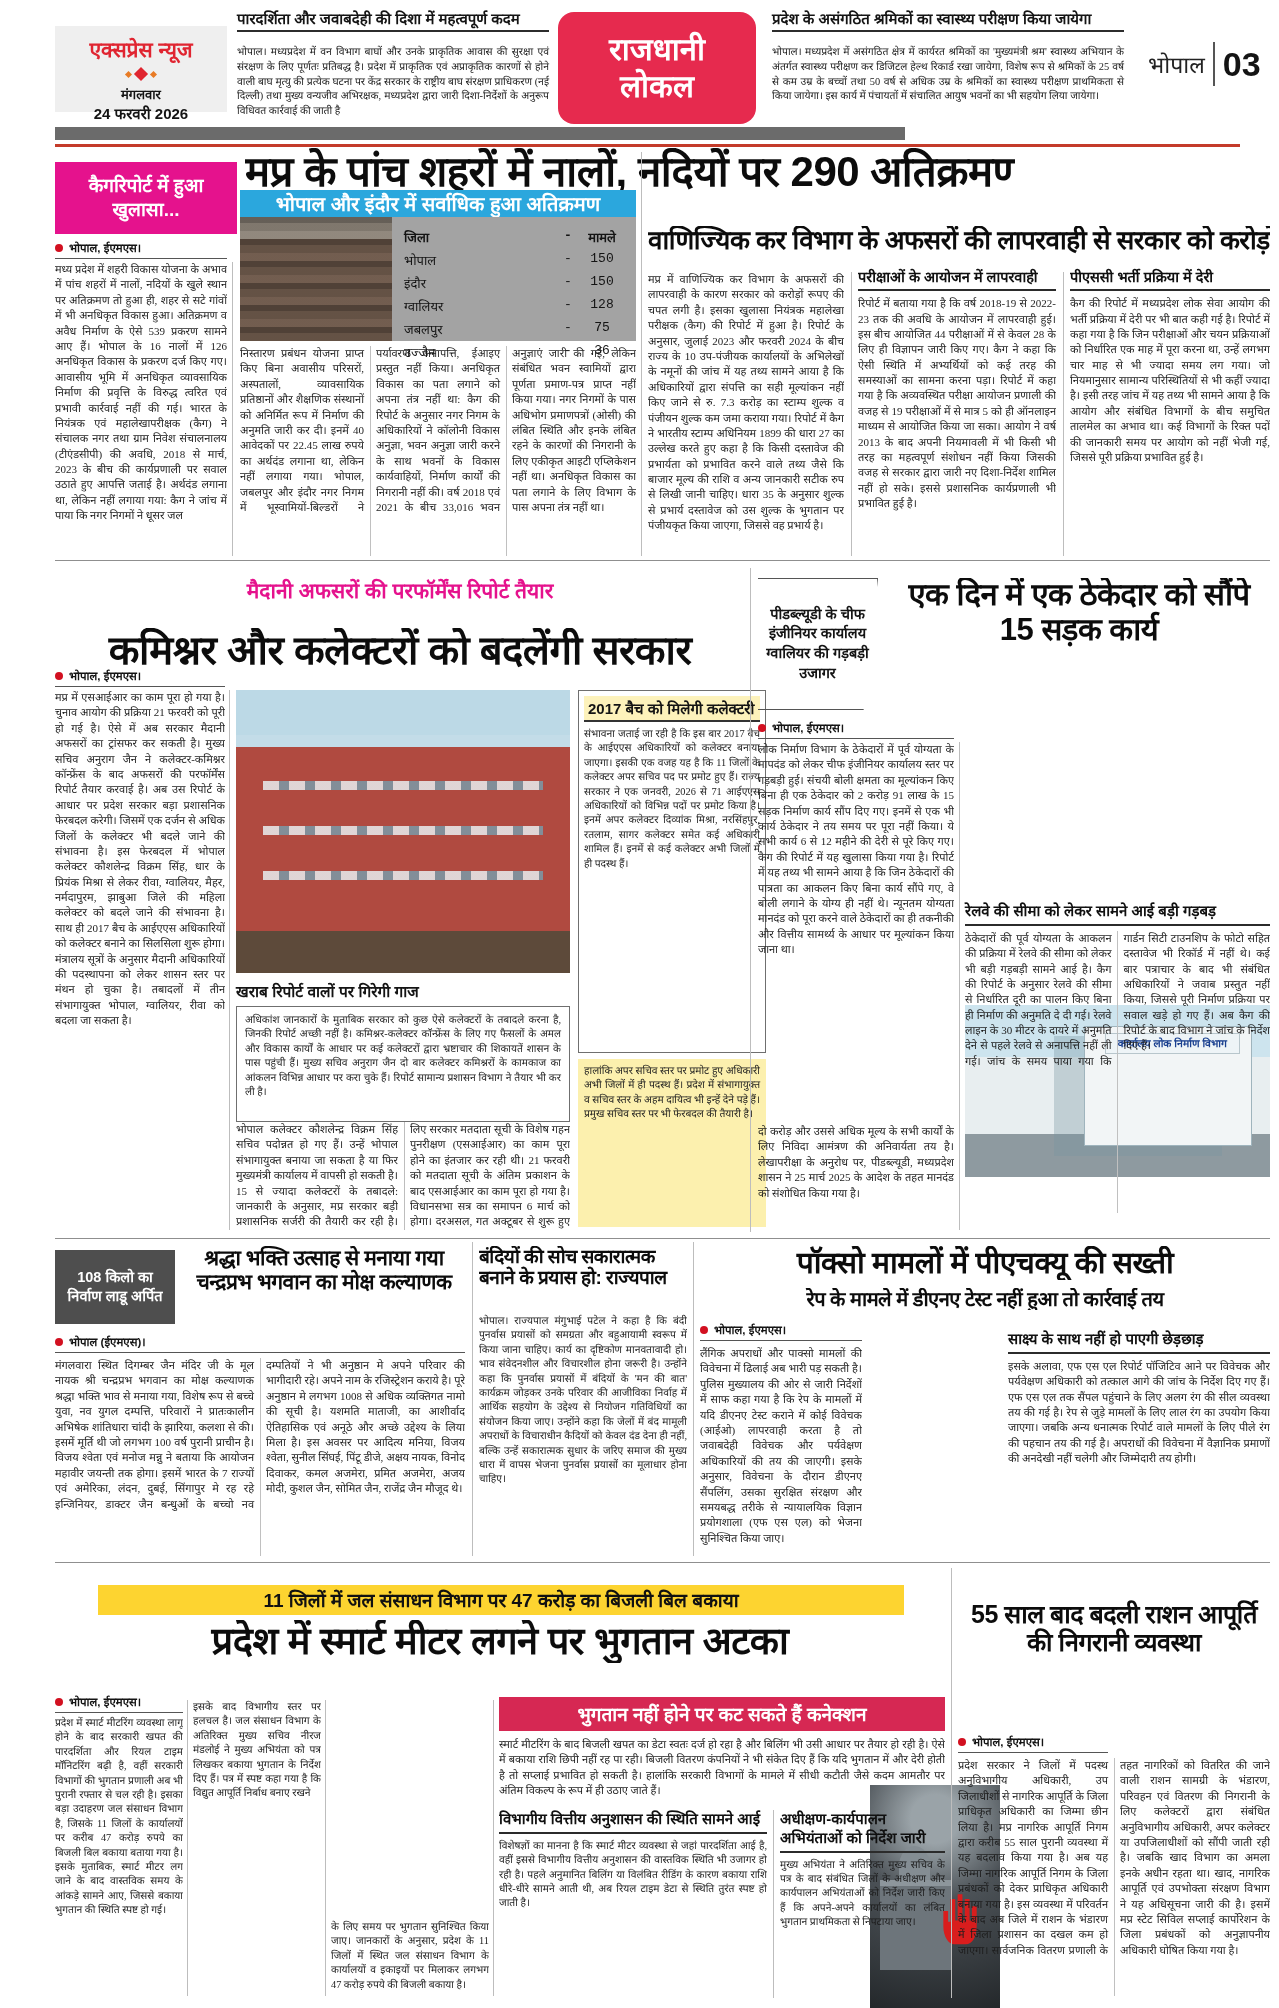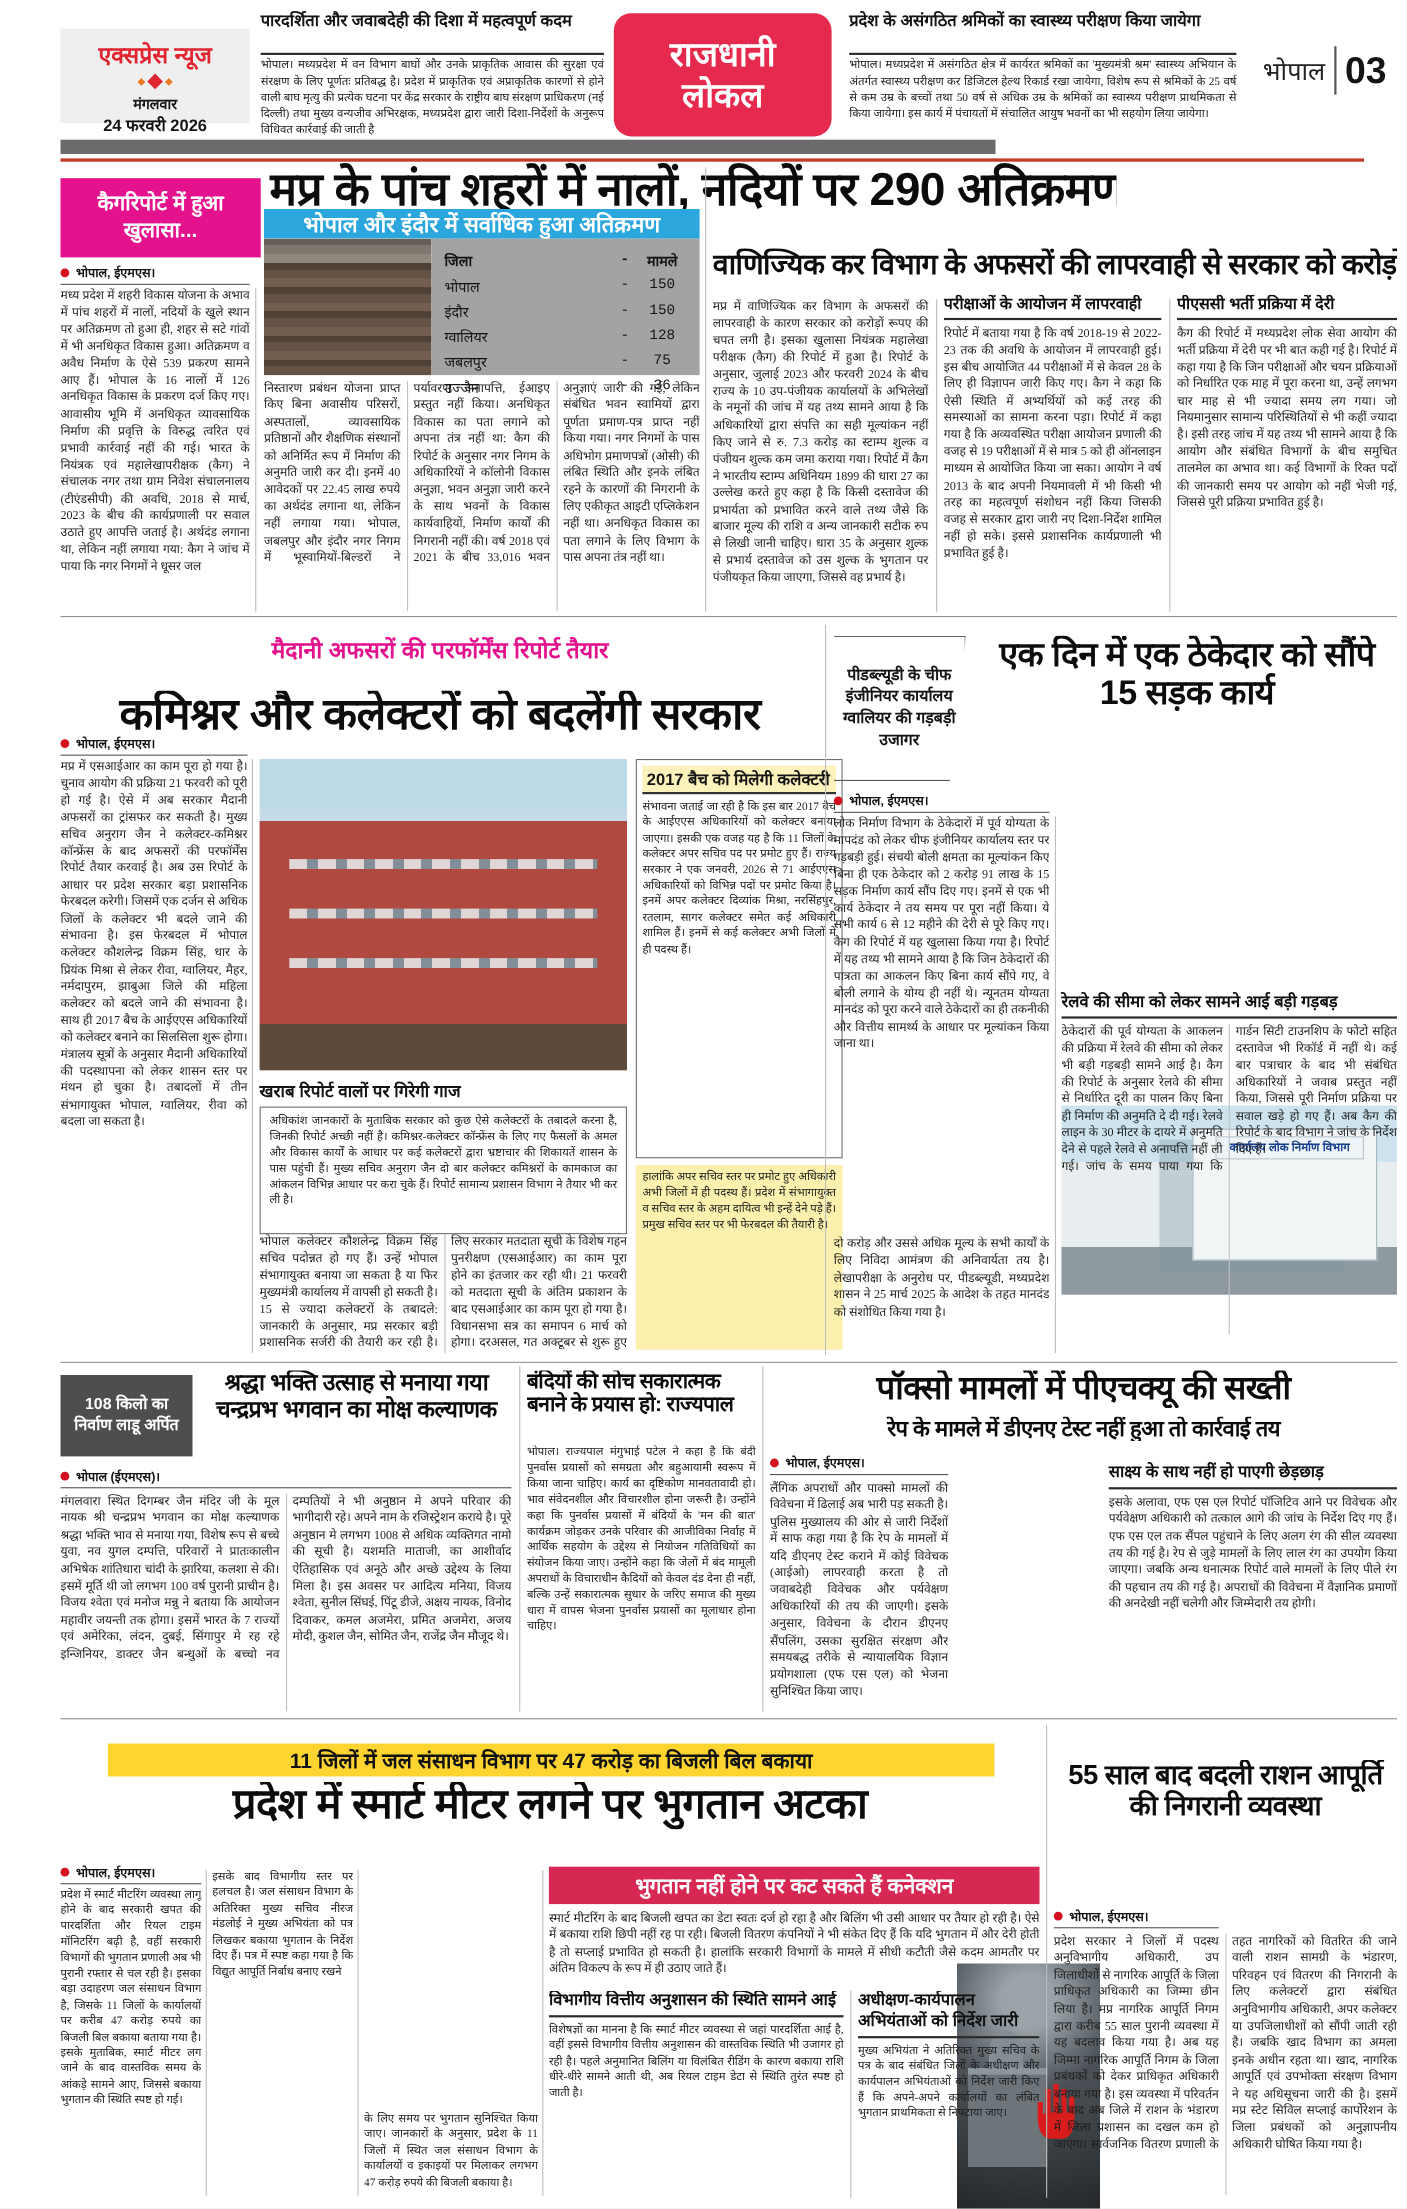--- a/index.html
+++ b/index.html
@@ -20,21 +20,21 @@
   .vline{position:absolute;width:1px;background:#bdbdbd}
   .hline{position:absolute;height:1px;background:#8f8f8f}
   .boxed{border:1px solid #6f6f6f;padding:6px 8px}
   
   .masthead{background:#efefef;text-align:center;padding-top:9px}
   .masthead .brand{color:#e02531;font-weight:bold;font-size:21px}
   .orn{display:flex;justify-content:center;align-items:center;gap:5px;margin:6px 0}
   .dia{display:inline-block;transform:rotate(45deg);background:#e0252f}
   .dia.big{width:10px;height:10px}
   .dia.sm{width:5px;height:5px;background:#e87b25}
-  .brief-title{font-weight:bold;font-size:15px;border-bottom:2.5px solid #2c2c2c;padding-bottom:20px;margin-bottom:3px}
+  .brief-title{font-weight:bold;font-size:15px;border-bottom:2.5px solid #2c2c2c;padding-bottom:2px;margin-bottom:13px}
   .brief-body{font-family:"Liberation Serif","DejaVu Serif",serif;font-size:10.4px;line-height:1.42;text-align:justify;color:#222}
   .logo-box{background:#e62a4e;border-radius:16px;color:#fff;display:flex;flex-direction:column;justify-content:center;align-items:center;font-weight:bold;font-size:31px;line-height:1.2;z-index:6}
   .pgmark{display:flex;align-items:center;gap:8px}
   .pgmark .city{font-size:23px;color:#222}
   .pgmark .bar{width:2px;height:44px;background:#555}
   .pgmark .num{font-size:34px;font-weight:bold}
   
   .flag-pink{background:#e5128d;color:#fff;font-weight:bold;font-size:19px;line-height:1.25;display:flex;align-items:center;justify-content:center;text-align:center;padding:4px}
   .flag-dark{background:#4e4e4e;color:#fff;font-weight:bold;font-size:14.5px;line-height:1.3;display:flex;align-items:center;justify-content:center;text-align:center;padding:4px}
   .kicker-pink{color:#e5128d;font-weight:bold;font-size:21px;text-align:center}

